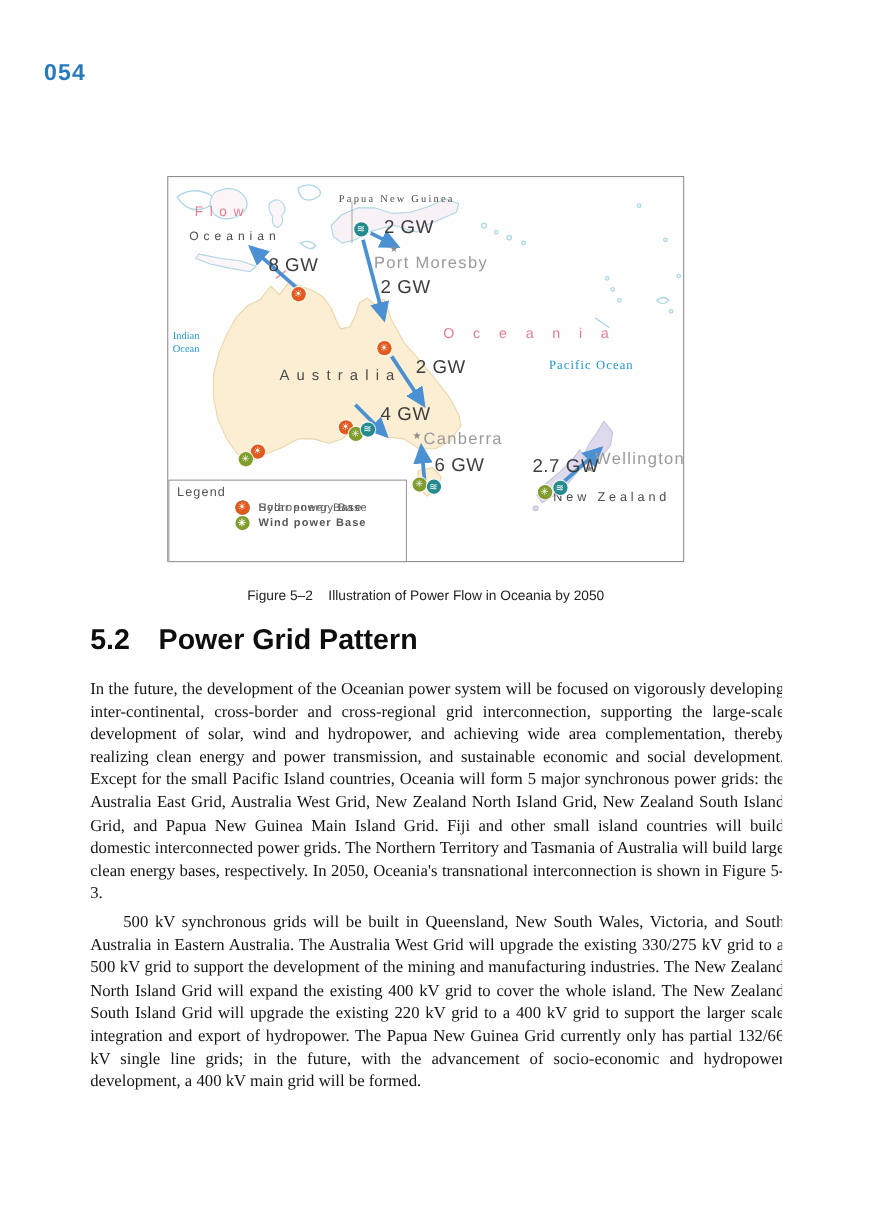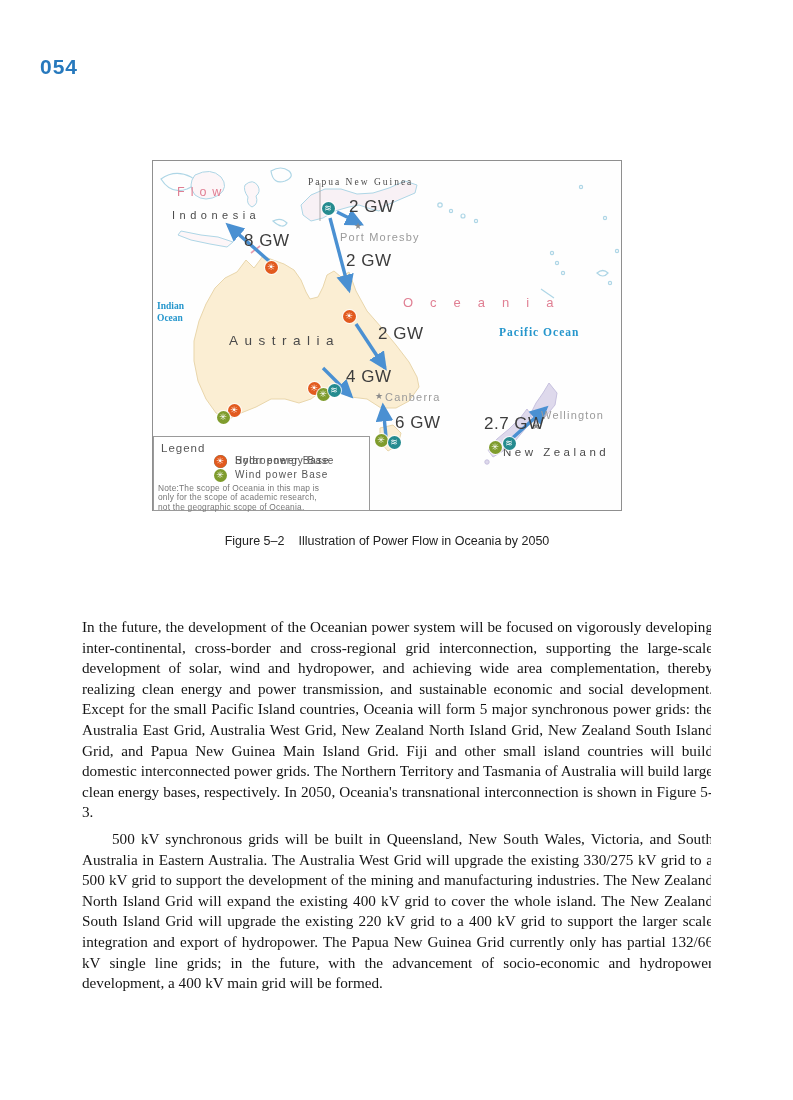--- a/index.html
+++ b/index.html
@@ -15,29 +15,29 @@
   .land-png{fill:#f8f1f5;stroke:var(--coast,#aed6e6);stroke-width:1;stroke-linejoin:round;}
   .land-nz{fill:var(--land_nz,#ded9ec);stroke:#c7c1df;stroke-width:1;stroke-linejoin:round;}
   .coast{fill:none;stroke:var(--coast,#aed6e6);stroke-width:1.2;}
   .coast-fill{fill:#fdf6f8;stroke:var(--coast,#aed6e6);stroke-width:1;}
   .border-line{stroke:#9a9a9a;stroke-width:0.8;}
   .pink-dash{stroke:#e79cae;stroke-width:1.6;}
   .flow{stroke:var(--arrow,#4a90d2);stroke-width:3.4;}
   .rlabel{position:absolute;white-space:pre-line;line-height:1.25;}
   .rlabel.pink{color:var(--pink_label,#e07f93);}
   .rlabel.country{color:#4a4a4a;}
-  .rlabel.ocean{color:var(--ocean_label,#2596cc);font-family:"Liberation Serif",serif;font-weight:bold;}
+  .rlabel.ocean{color:var(--ocean_label,#2596cc);font-family:"Liberation Serif",serif;font-weight:normal;}
   .gw{position:absolute;font-size:17px;color:#3d3d3d;letter-spacing:0.5px;white-space:nowrap;}
   .base{position:absolute;width:13px;height:13px;border-radius:50%;color:#fff;font-size:9px;
         line-height:13px;text-align:center;box-shadow:0 0 0 1px rgba(255,255,255,.8);}
   .base.hydro{background:var(--hydro,#258b8f);}
   .base.solar{background:var(--solar,#e25a1e);}
   .base.wind{background:var(--wind,#7f9c2d);}
   .city-star{position:absolute;font-size:9px;color:#8a8a8a;line-height:9px;}
-  .city-name{position:absolute;font-size:11px;color:#9a9a9a;letter-spacing:1.2px;white-space:nowrap;}
+  .city-name{position:absolute;font-size:15px;color:#9a9a9a;letter-spacing:1.2px;white-space:nowrap;}
   .legend{position:absolute;left:0;top:275px;width:217px;height:75px;background:#fff;
           border:1px solid #9a9a9a;box-sizing:border-box;}
   .legend-row{position:absolute;height:14px;font-size:10px;color:#555;letter-spacing:1px;white-space:nowrap;}
   .legend-row .base{position:relative;display:inline-block;vertical-align:middle;margin-right:8px;box-shadow:none;}
   .legend-title{position:absolute;left:7px;top:5px;font-size:11.5px;color:#555;letter-spacing:1px;}
   .legend-note{position:absolute;left:4px;top:47px;font-size:8.4px;line-height:9.4px;color:#777;letter-spacing:0.2px;}
   figcaption{margin-top:23px;text-align:center;font-size:12.5px;color:#222;}
   figcaption .cap-pre{margin-right:14px;}
   
   .section{position:absolute;left:82px;top:566px;margin:0;font-size:26px;font-weight:bold;color:#0e0e0e;}
@@ -103,23 +103,23 @@
             <line x1="177" y1="57" x2="196" y2="129" class="flow" marker-end="url(#ah)"></line>
             <line x1="116" y1="100" x2="75" y2="64" class="flow" marker-end="url(#ah)"></line>
             <line x1="203" y1="163" x2="232" y2="207" class="flow" marker-end="url(#ah)"></line>
             <line x1="170" y1="207" x2="198" y2="235" class="flow" marker-end="url(#ah)"></line>
             <line x1="233" y1="276" x2="230" y2="245" class="flow" marker-end="url(#ah)"></line>
             <line x1="355" y1="281" x2="393" y2="247" class="flow" marker-end="url(#ah)"></line>
           </g>
       </svg>
       <div id="overlay">
           <div class="rlabel pink" style="left: 24px; top: 24px; font-size: 12.5px; letter-spacing: 6px;">Flow</div>
-          <div class="rlabel country" style="left: 19px; top: 48px; font-size: 11px; letter-spacing: 4.5px;">Indonesia</div>
+          <div class="rlabel country" style="left: 19px; top: 48px; font-size: 11px; letter-spacing: 4.5px;">Oceanian</div>
           <div class="rlabel country" style="left: 155px; top: 16px; font-size: 9.5px; letter-spacing: 2px; font-family: Liberation Serif, serif;">Papua New Guinea</div>
-          <div class="rlabel country" style="left: 76px; top: 172px; font-size: 13.5px; letter-spacing: 6.5px;">Australia</div>
+          <div class="rlabel country" style="left: 101px; top: 172px; font-size: 13.5px; letter-spacing: 6.5px;">Australia</div>
           <div class="rlabel pink" style="left: 250px; top: 134px; font-size: 13px; letter-spacing: 17px;">Oceania</div>
           <div class="rlabel country" style="left: 350px; top: 284px; font-size: 11.5px; letter-spacing: 3.5px;">New Zealand</div>
           <div class="rlabel ocean" style="left: 4px; top: 140px; font-size: 9.5px; letter-spacing: 0px;">Indian
 Ocean</div>
           <div class="rlabel ocean" style="left: 346px; top: 164px; font-size: 11.5px; letter-spacing: 1px;">Pacific Ocean</div>
           <div class="city-star" style="left: 201px; top: 61px;">★</div>
           <div class="city-name" style="left: 187px; top: 70px;">Port Moresby</div>
           <div class="city-star" style="left: 222px; top: 231px;">★</div>
           <div class="city-name" style="left: 232px; top: 230px;">Canberra</div>
           <div class="city-star" style="left: 379px; top: 261px;">★</div>
@@ -142,33 +142,31 @@
           <div class="base wind" style="left: 221.5px; top: 272.5px;">✳</div>
           <div class="base hydro" style="left: 234.5px; top: 274.5px;">≋</div>
           <div class="base wind" style="left: 335.5px; top: 279.5px;">✳</div>
           <div class="base hydro" style="left: 349.5px; top: 275.5px;">≋</div>
         </div>
       <div class="legend">
         <div class="legend-title">Legend</div>
         <div id="legend-rows">
             <div class="legend-row" style="left: 60px; top: 4px; margin-top: 14px;"><span class="base hydro">≋</span><span>Hydropower Base</span></div>
             <div class="legend-row" style="left: 60px; top: 18px;"><span class="base solar">☀</span><span>Solar energy Base</span></div>
-            <div class="legend-row" style="left: 60px; top: 32px;"><span class="base wind">✳</span><span>Wind power Base</span></div>
-          </div>
-        <div class="legend-note" id="legend-note">
-            <div>Note:The scope of Oceania in this map is</div>
-            <div>only for the scope of academic research,</div>
-            <div>not the geographic scope of Oceania.</div>
+            <div class="legend-row" style="left: 60px; top: 32px; font-weight: bold;"><span class="base wind">✳</span><span>Wind power Base</span></div>
           </div>
       </div>
     </div>
     <figcaption>
       <span class="cap-pre">Figure 5–2</span><span>Illustration of Power Flow in Oceania by 2050</span>
     </figcaption>
   </figure>
 
+  <h2 class="section">
+    <span class="num">5.2</span><span>Power Grid Pattern</span>
+  </h2>
 
   <div class="bodytext" id="body-text">
       <p class="para"><span class="b">In the future, the development of the Oceanian power system</span><span> will be focused on vigorously developing inter-continental, cross-border and cross-regional grid interconnection, supporting the large-scale development of solar, wind and hydropower, and achieving wide area complementation, thereby realizing clean energy and power transmission, and sustainable economic and social development. Except for the small Pacific Island countries, </span><span class="b">Oceania will form 5 major synchronous power grids: the Australia East Grid, Australia West Grid, New Zealand North Island Grid, New Zealand South Island Grid, and Papua New Guinea Main Island Grid. Fiji and other small island countries will build domestic interconnected power grids. The Northern Territory and Tasmania of Australia will build large clean energy bases, respectively.</span><span> In 2050, Oceania's transnational interconnection is shown in Figure 5-3.</span></p>
       <p class="para ind"><span class="b">500 kV synchronous grids will be built in</span><span> Queensland, New South Wales, Victoria, and South Australia in Eastern Australia. The </span><span class="b">Australia West Grid</span><span> will upgrade the existing 330/275 kV grid to a 500 kV grid to support the development of the mining and manufacturing industries. The </span><span class="b">New Zealand North Island Grid</span><span> will expand the existing 400 kV grid to cover the whole island. The </span><span class="b">New Zealand South Island Grid</span><span> will upgrade the existing 220 kV grid to a 400 kV grid to support the larger scale integration and export of hydropower. The </span><span class="b">Papua New Guinea Grid</span><span> currently only has partial 132/66 kV single line grids; in the future, with the advancement of socio-economic and hydropower development, a 400 kV main grid will be formed.</span></p>
     </div>
 
 </div>
 
 </body></html>

